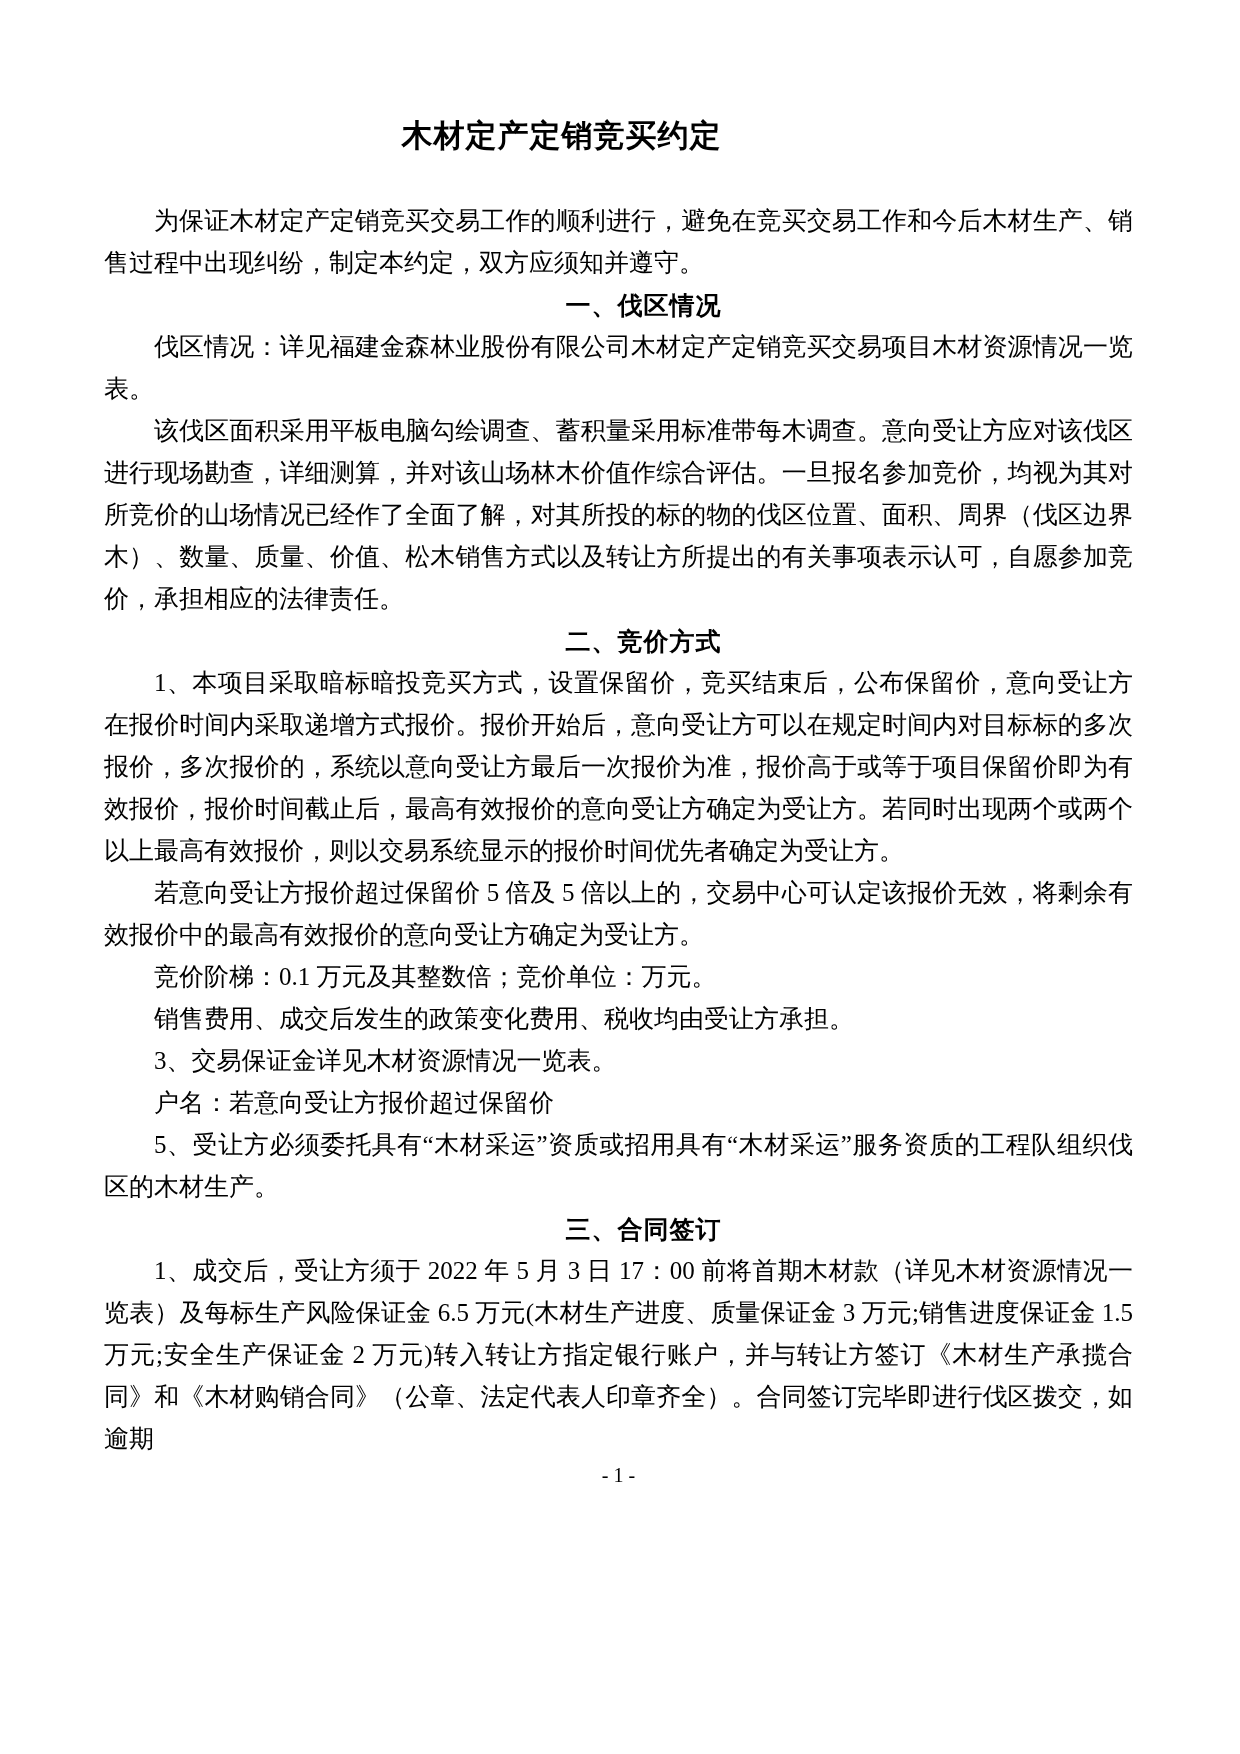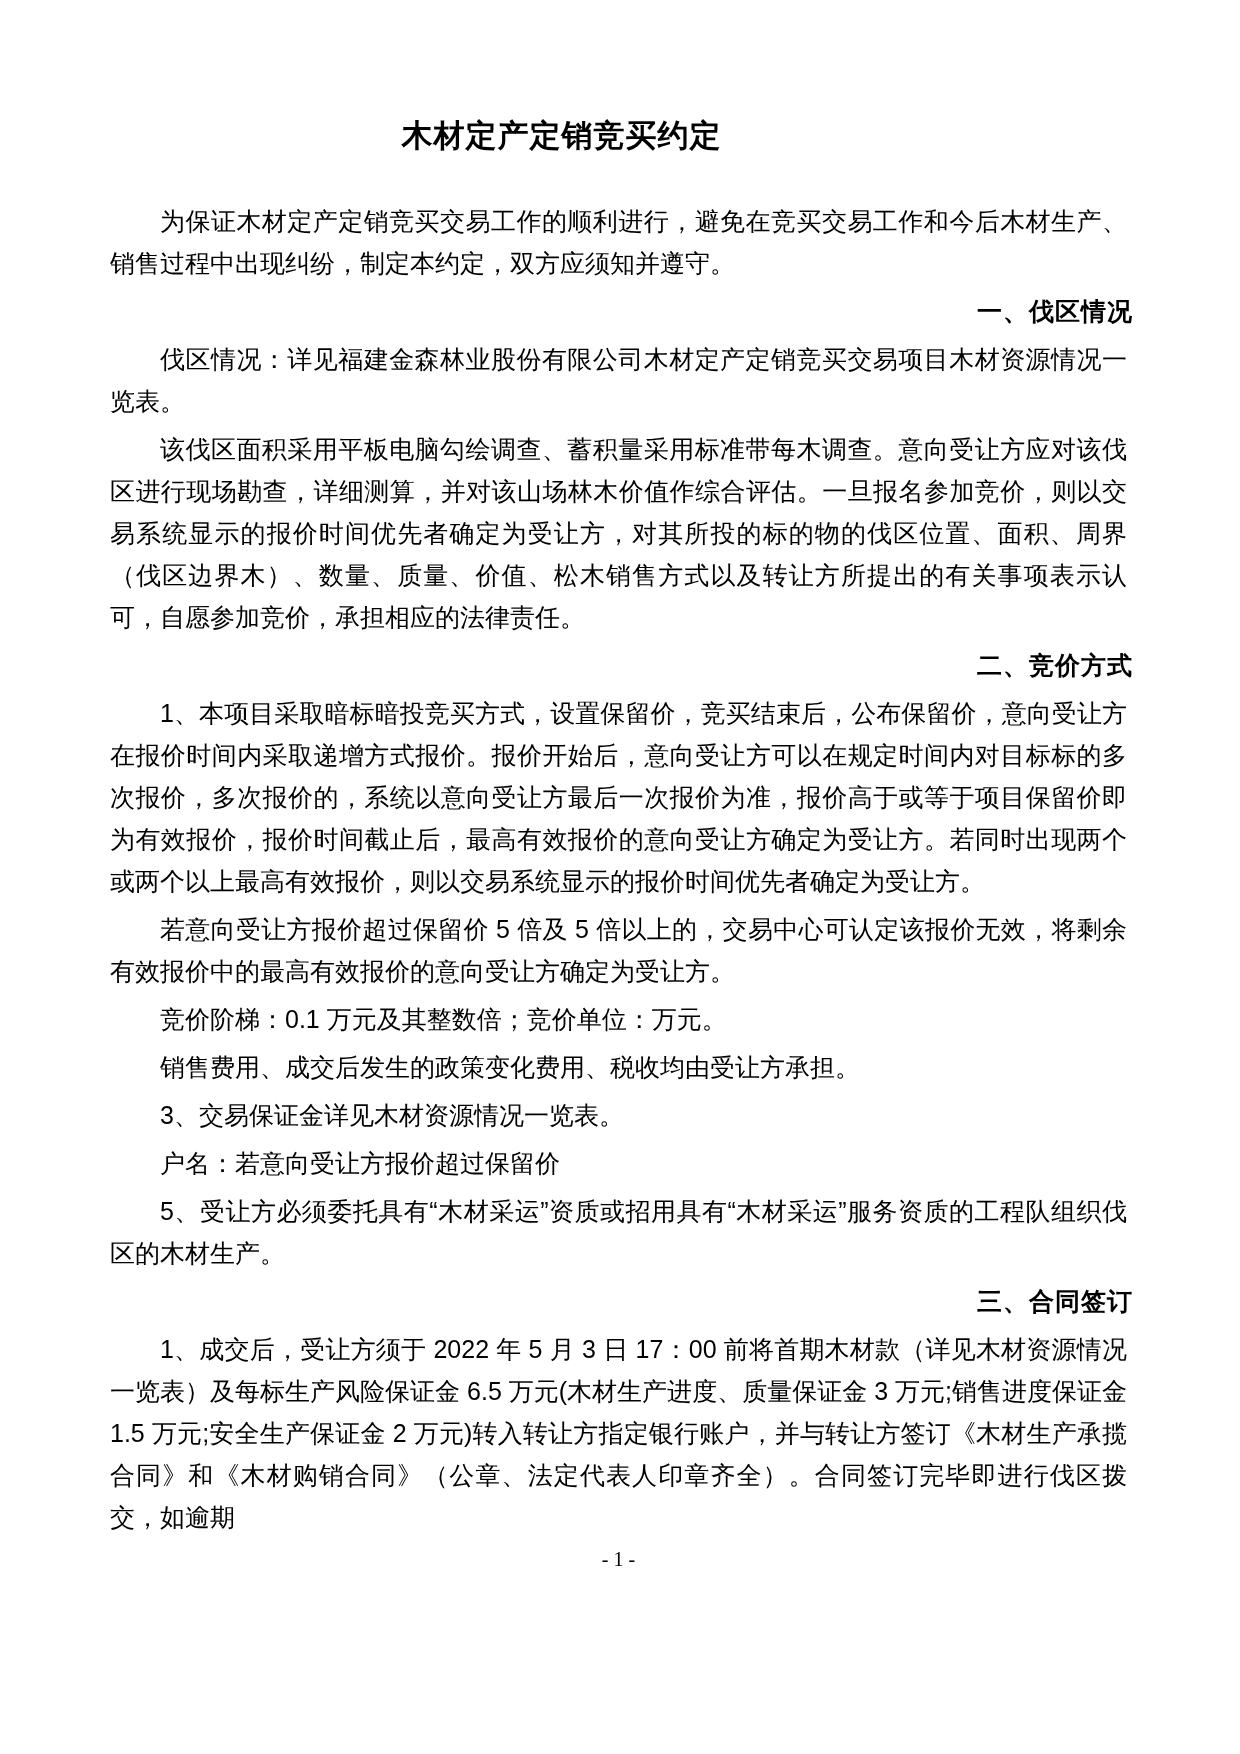--- a/index.html
+++ b/index.html
@@ -23,56 +23,56 @@
   .doc-title {
     margin: 0 114px 36px 0;
     font-family: "Liberation Sans", "DejaVu Sans", sans-serif;
     font-weight: 700;
     font-size: 31px;
     line-height: 56px;
     text-align: center;
     letter-spacing: 1px;
   }
   p.body {
-    margin: 6px;
-    font-family: Liberation Sans, sans-serif;
+    margin: 0;
+    font-family: Liberation Serif, serif;
     font-size: 25px;
     line-height: 42px;
     text-align: justify;
     text-indent: 2em;
     word-break: break-all;
   }
   h2.heading {
     margin: 0;
     font-family: "Liberation Sans", "DejaVu Sans", sans-serif;
     font-weight: 700;
     font-size: 25px;
     line-height: 42px;
-    text-align: right;
+    text-align: center;
     text-indent: 2em;
     letter-spacing: 1px;
   }
   .page-footer {
     margin-top: 0;
     font-family: "Liberation Serif", "DejaVu Serif", serif;
     font-size: 20px;
     line-height: 30px;
     text-align: center;
   }
 </style>
 </head>
 <body>
 
 <div class="page">
   <h1 class="doc-title">木材定产定销竞买约定</h1>
 
   <p class="body">为保证木材定产定销竞买交易工作的顺利进行，避免在竞买交易工作和今后木材生产、销售过程中出现纠纷，制定本约定，双方应须知并遵守。</p>
   <h2 class="heading">一、伐区情况</h2>
   <p class="body">伐区情况：详见福建金森林业股份有限公司木材定产定销竞买交易项目木材资源情况一览表。</p>
-  <p class="body">该伐区面积采用平板电脑勾绘调查、蓄积量采用标准带每木调查。意向受让方应对该伐区进行现场勘查，详细测算，并对该山场林木价值作综合评估。一旦报名参加竞价，则以交易系统显示的报价时间优先者确定为受让方，对其所投的标的物的伐区位置、面积、周界（伐区边界木）、数量、质量、价值、松木销售方式以及转让方所提出的有关事项表示认可，自愿参加竞价，承担相应的法律责任。</p>
+  <p class="body">该伐区面积采用平板电脑勾绘调查、蓄积量采用标准带每木调查。意向受让方应对该伐区进行现场勘查，详细测算，并对该山场林木价值作综合评估。一旦报名参加竞价，均视为其对所竞价的山场情况已经作了全面了解，对其所投的标的物的伐区位置、面积、周界（伐区边界木）、数量、质量、价值、松木销售方式以及转让方所提出的有关事项表示认可，自愿参加竞价，承担相应的法律责任。</p>
   <h2 class="heading">二、竞价方式</h2>
   <p class="body">1、本项目采取暗标暗投竞买方式，设置保留价，竞买结束后，公布保留价，意向受让方在报价时间内采取递增方式报价。报价开始后，意向受让方可以在规定时间内对目标标的多次报价，多次报价的，系统以意向受让方最后一次报价为准，报价高于或等于项目保留价即为有效报价，报价时间截止后，最高有效报价的意向受让方确定为受让方。若同时出现两个或两个以上最高有效报价，则以交易系统显示的报价时间优先者确定为受让方。</p>
   <p class="body">若意向受让方报价超过保留价 5 倍及 5 倍以上的，交易中心可认定该报价无效，将剩余有效报价中的最高有效报价的意向受让方确定为受让方。</p>
   <p class="body">竞价阶梯：0.1 万元及其整数倍；竞价单位：万元。</p>
   <p class="body">销售费用、成交后发生的政策变化费用、税收均由受让方承担。</p>
   <p class="body">3、交易保证金详见木材资源情况一览表。</p>
   <p class="body">户名：若意向受让方报价超过保留价</p>
   <p class="body">5、受让方必须委托具有“木材采运”资质或招用具有“木材采运”服务资质的工程队组织伐区的木材生产。</p>
   <h2 class="heading">三、合同签订</h2>
   <p class="body">1、成交后，受让方须于 2022 年 5 月 3 日 17：00 前将首期木材款（详见木材资源情况一览表）及每标生产风险保证金 6.5 万元(木材生产进度、质量保证金 3 万元;销售进度保证金 1.5 万元;安全生产保证金 2 万元)转入转让方指定银行账户，并与转让方签订《木材生产承揽合同》和《木材购销合同》（公章、法定代表人印章齐全）。合同签订完毕即进行伐区拨交，如逾期</p>

